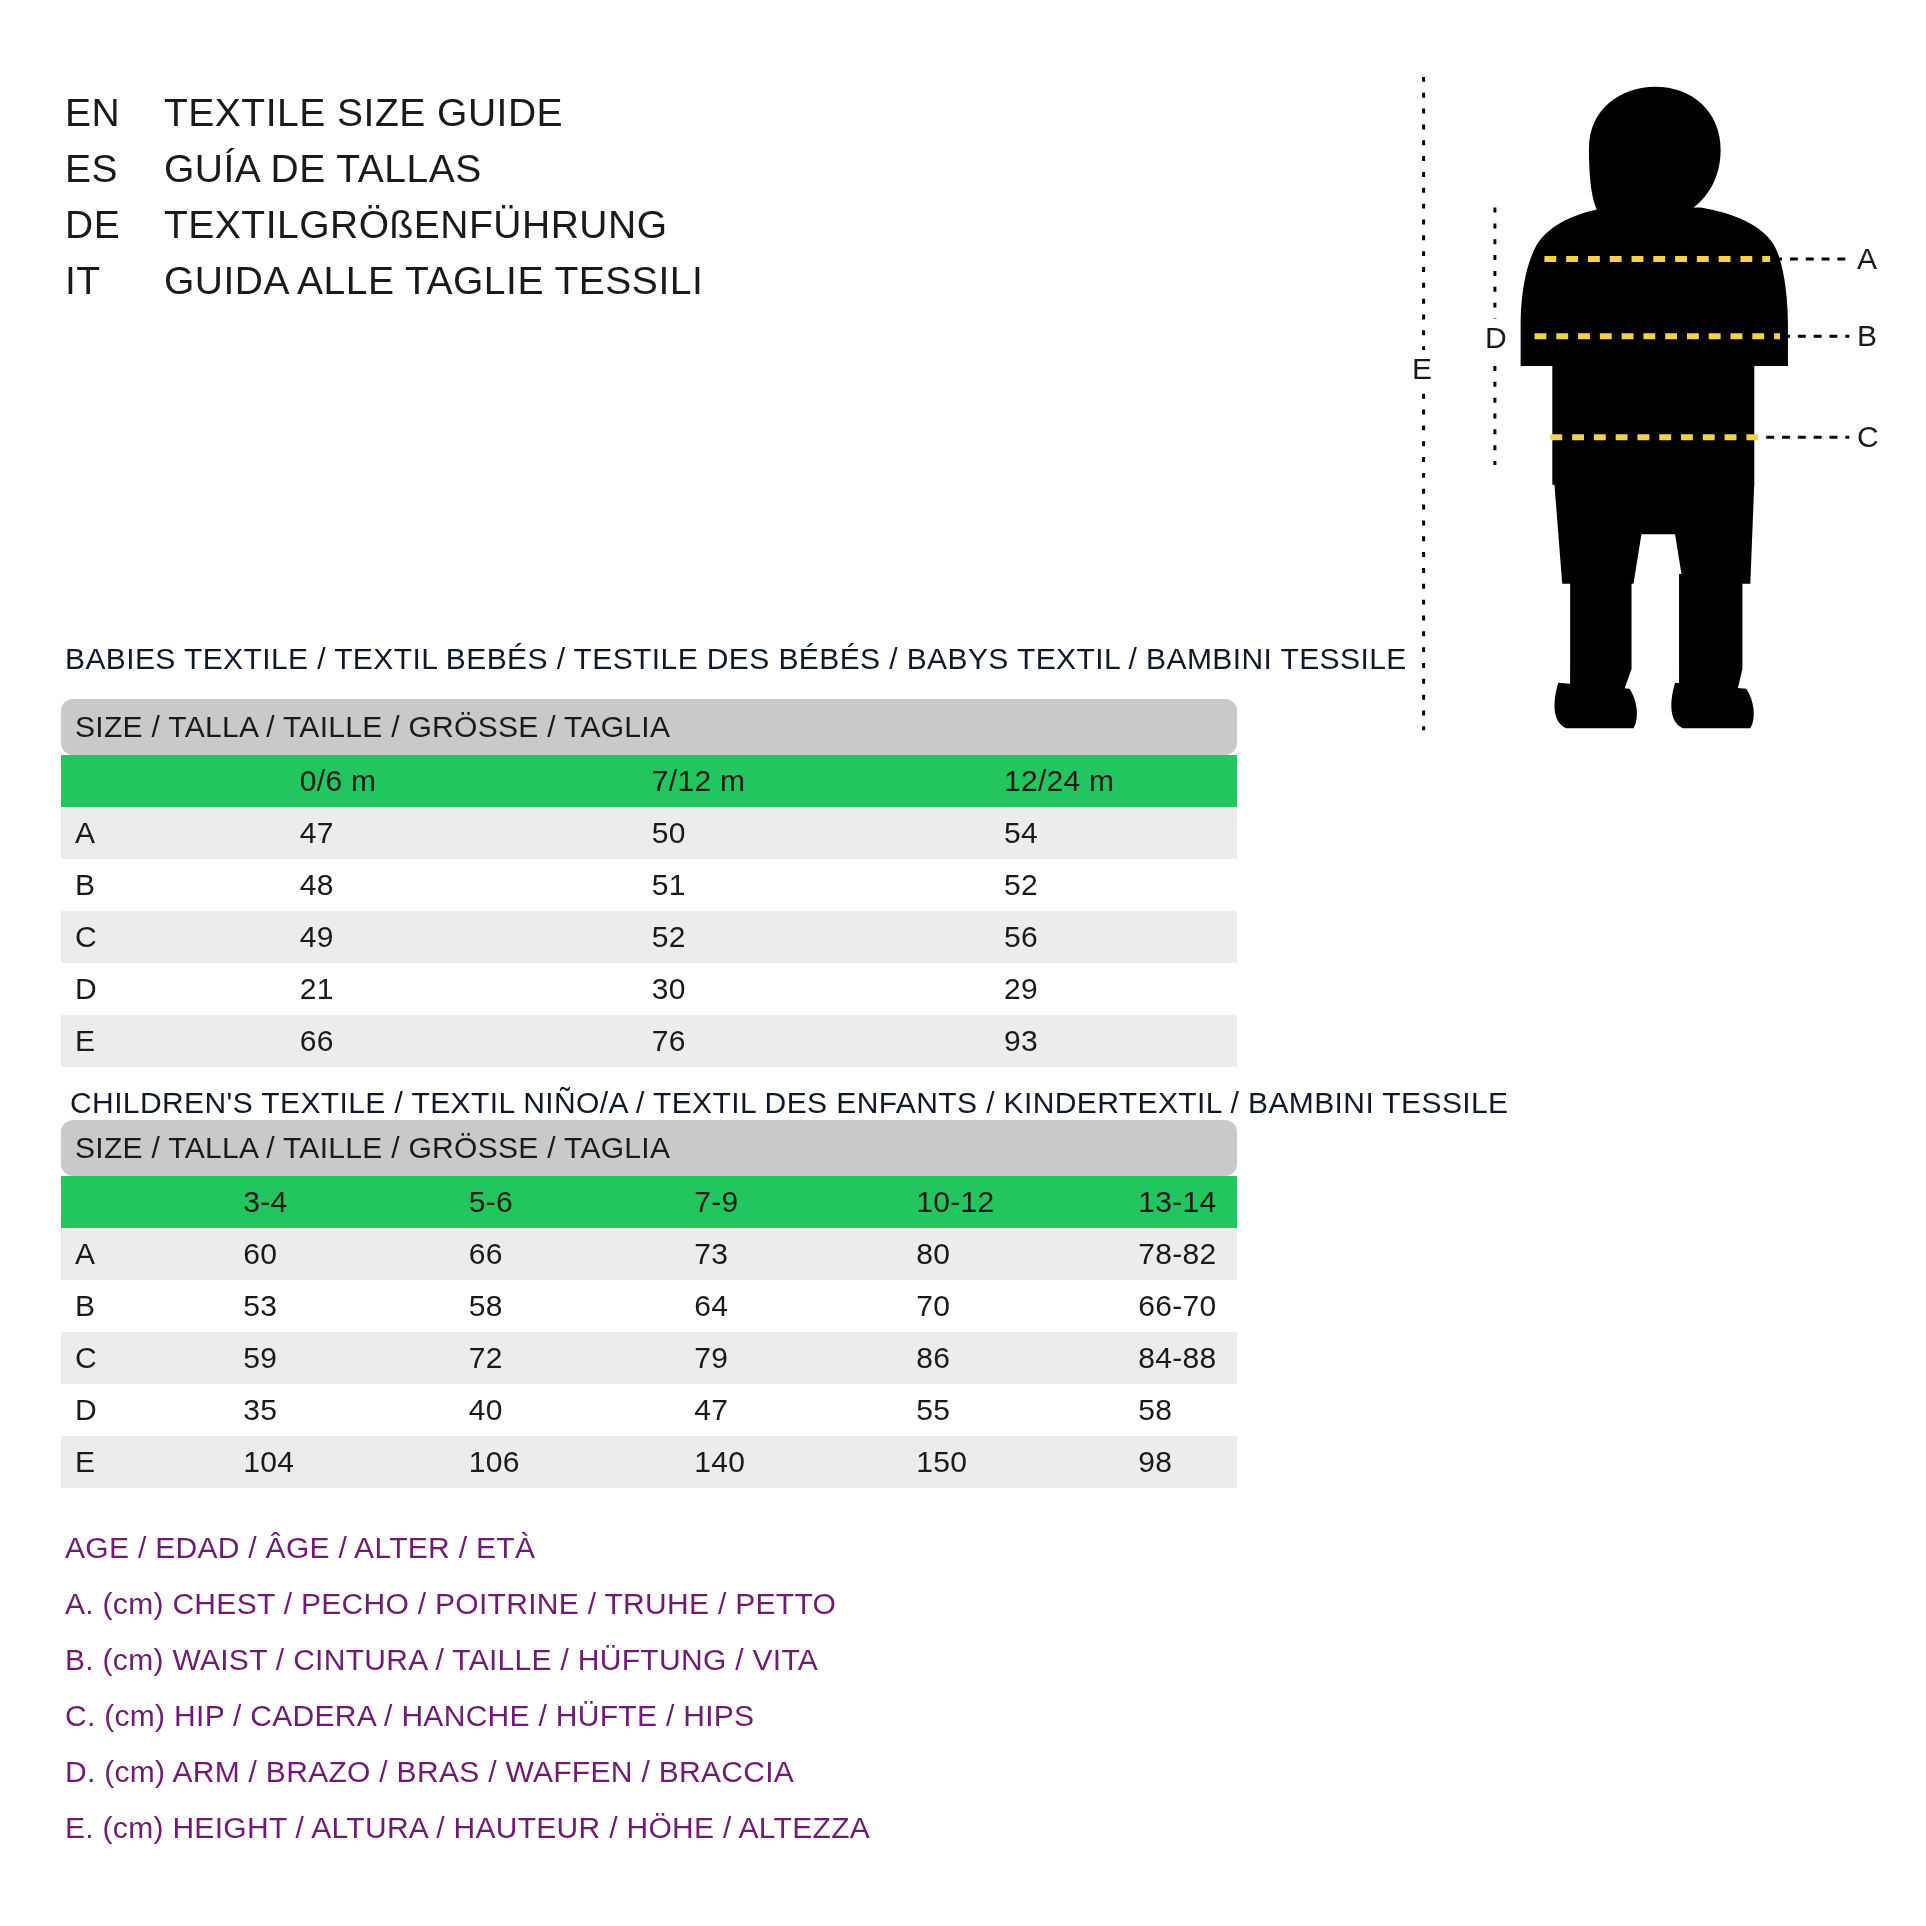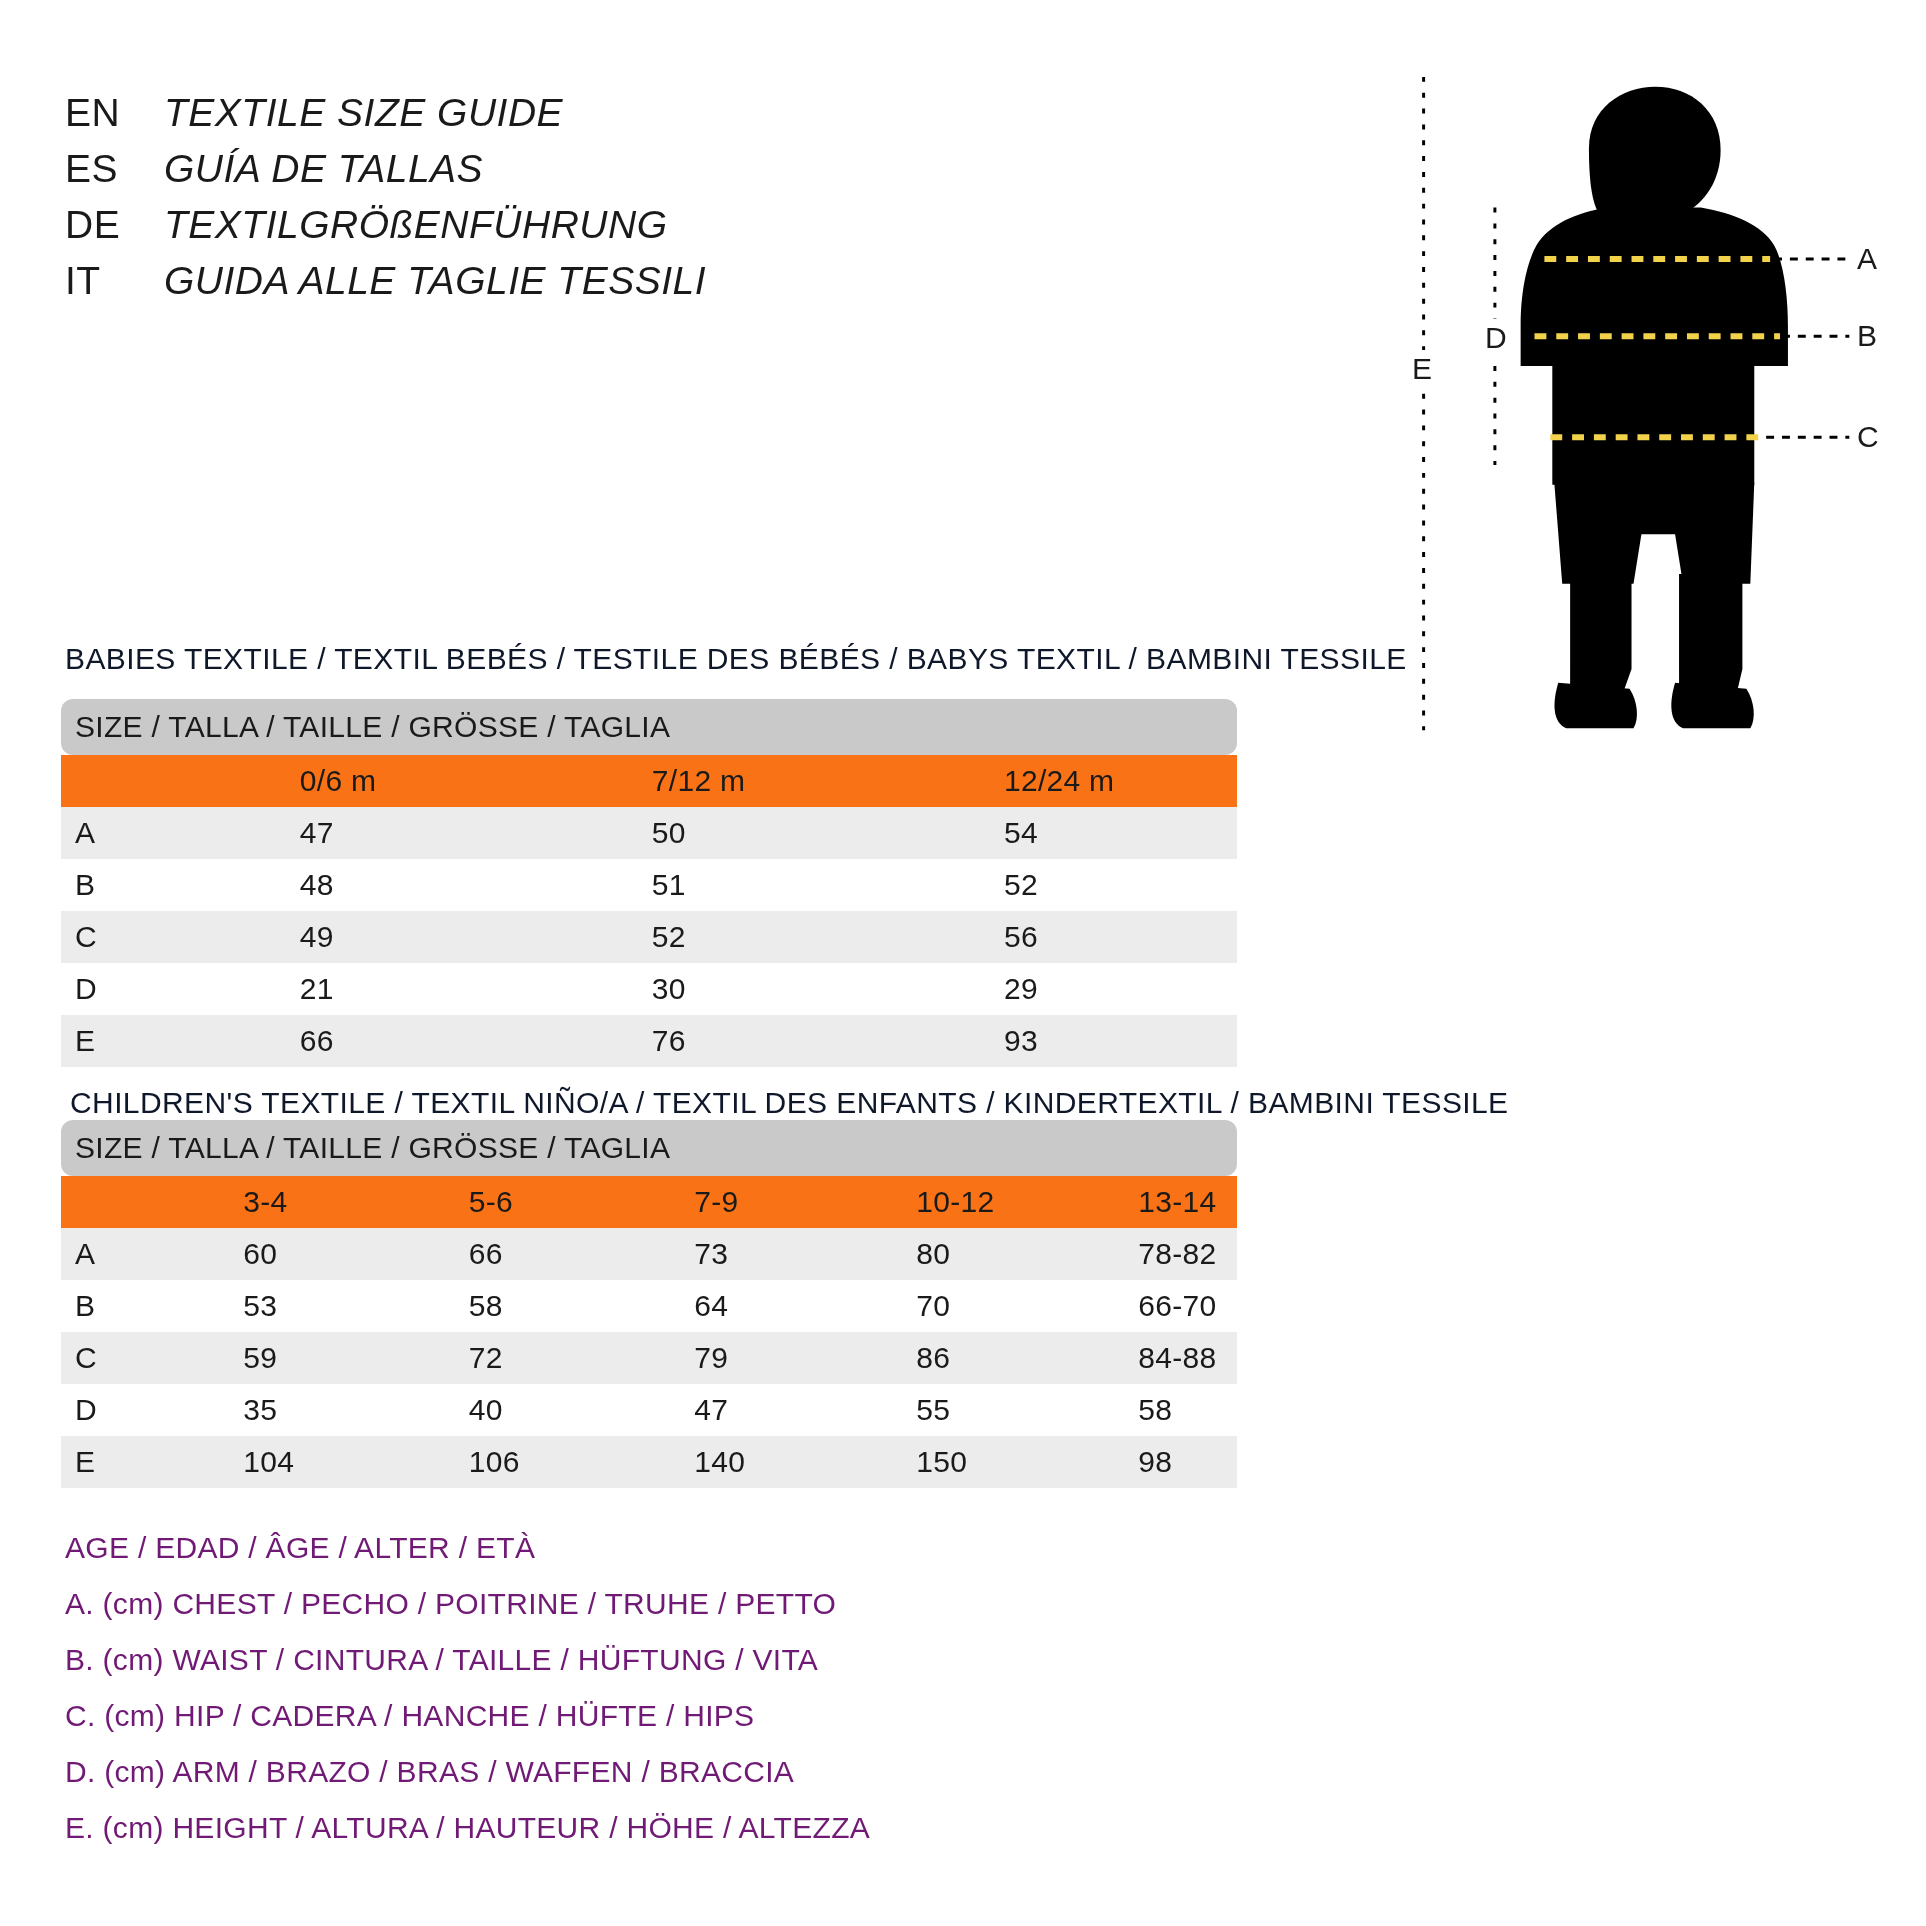--- a/index.html
+++ b/index.html
@@ -38,21 +38,20 @@
     width: 99px;
     font-size: 39px;
     letter-spacing: 0.5px;
     color: #1a1a1a;
   }
   .lang-text {
     font-size: 39px;
     letter-spacing: 0.5px;
     color: #1a1a1a;
     white-space: nowrap;
-    font-style: italic;
   }
 
   
   .figure-area {
     position: absolute;
     left: 1386px;
     top: 69px;
     width: 495px;
     height: 693px;
   }
@@ -88,21 +87,21 @@
     letter-spacing: 0.3px;
     border-radius: 12px;
   }
   .size-table td {
     padding: 9px 0 9px 0;
     font-size: 30px;
     letter-spacing: 0.3px;
   }
   .size-table tbody tr.zebra-dark td { background: #ececec; }
   .size-table tbody tr.zebra-light td { background: #ffffff; }
-  .size-table tbody tr.header-row td { background: #f97316; }
+  .size-table tbody tr.header-row td { background: #22c55e; }
 
   .c-label {
     width: 99px;
     padding-left: 14px !important;
   }
   .c-val { text-align: left; }
 
   
   #babies-table .col-0 { width: 99px; }
   #babies-table .col-1 { width: 213px; padding-left: 119px; }

